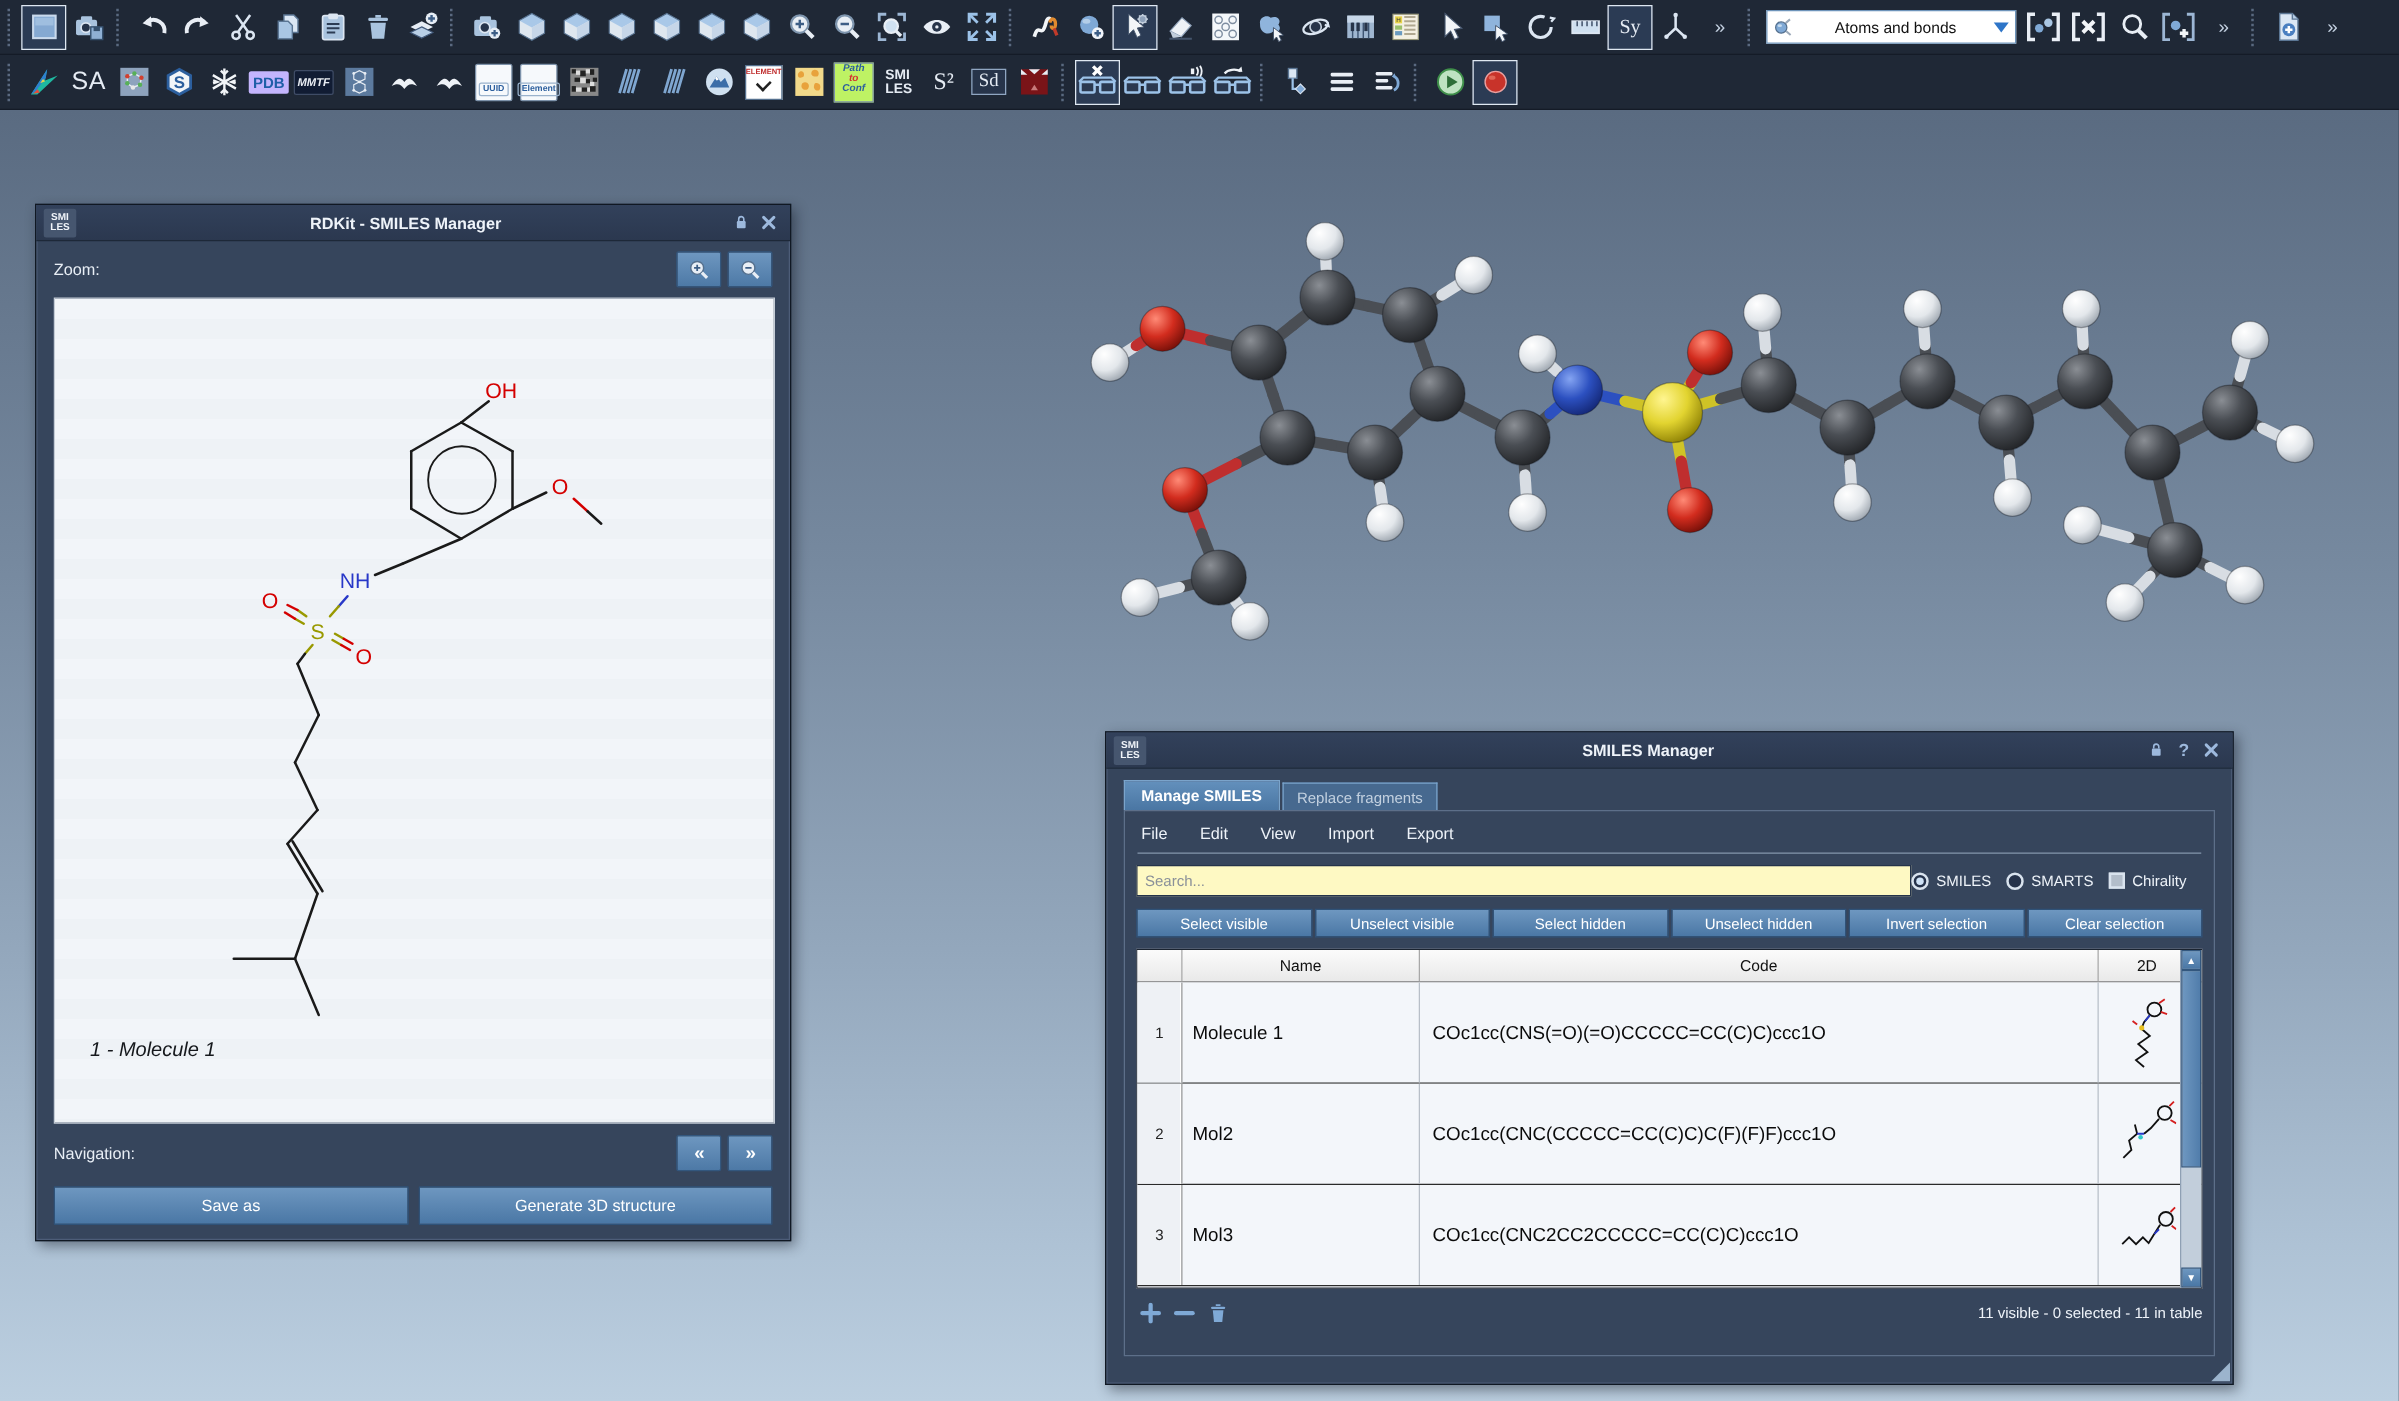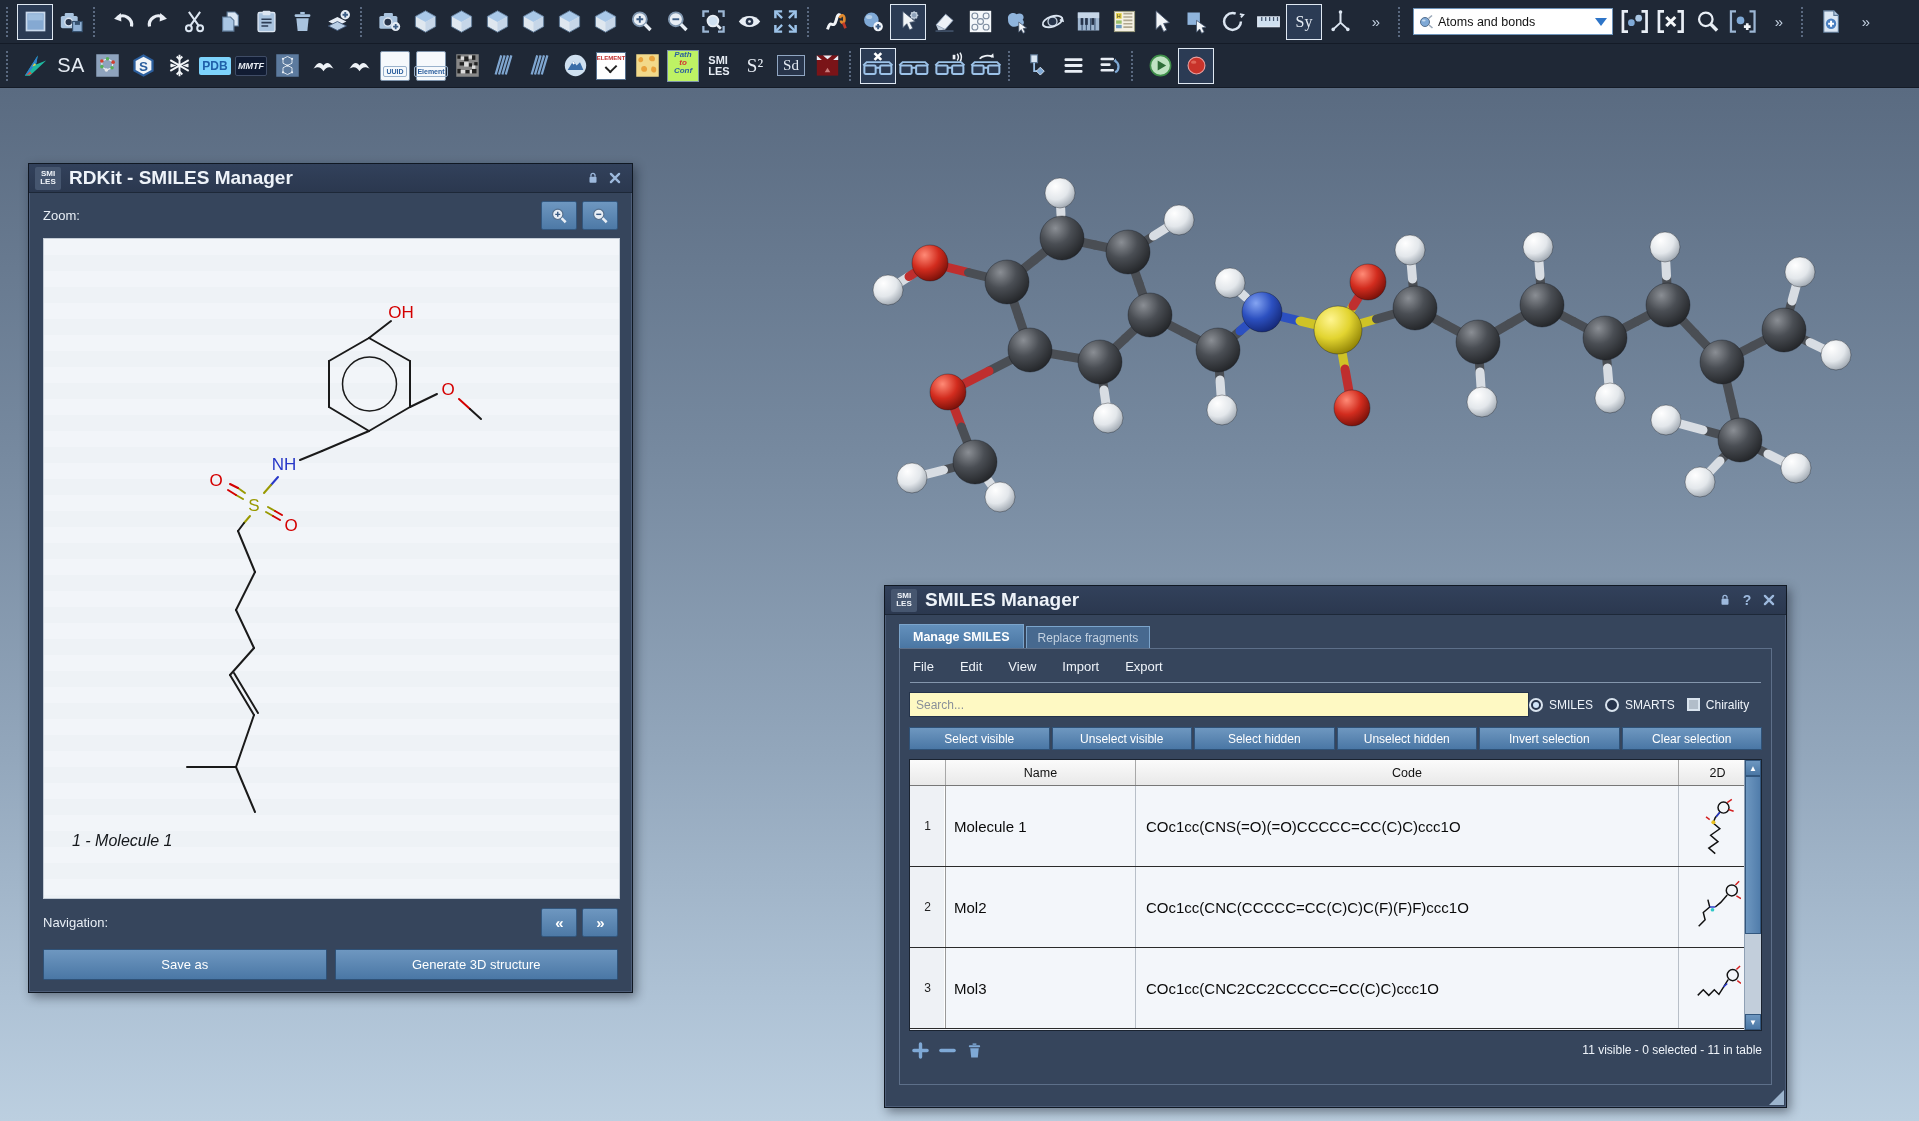--- a/index.html
+++ b/index.html
@@ -15,54 +15,54 @@
     background:transparent;border:1px solid transparent;cursor:default;}
   .tbtn svg{height:27px;width:auto;display:block;}
   .tbtn.sel{border:1px solid #dfe8f2;background:#2b3b54;}
   .tlabel{color:#e6ecf4;font-size:13px;white-space:nowrap;}
   .c-sa .tlabel{font-size:20px;letter-spacing:.5px;}
   .c-sy .tlabel{font-family:"Liberation Serif",serif;font-size:16px;}
   .c-s2 .tlabel{font-family:"Liberation Serif",serif;font-size:19px;}
   .c-sd .tlabel{font-family:"Liberation Serif",serif;font-size:15px;border:1px solid #90a6c2;padding:1px 5px;background:#27344a;}
   .c-chev .tlabel{font-size:15px;color:#c4d1e1;}
   .badge{border-radius:2px;font-weight:bold;white-space:nowrap;}
-  .badge.pdb{background:#7dd3fc;color:#1f5fa8;font-size:12px;padding:2px 3px;}
+  .badge.pdb{background:#c4b5fd;color:#1f5fa8;font-size:12px;padding:2px 3px;}
   .badge.mmtf{background:#111c33;color:#e8ecf2;font-style:italic;font-size:9px;padding:4px 2px;border:1px solid #3f4c66;}
   .twoline{display:flex;flex-direction:column;line-height:1;}
   .twoline i{font-style:normal;font-weight:bold;color:#e6ecf4;font-size:11px;}
   .doclbl{background:#f6f9fc;border:1px solid #7d92aa;border-radius:2px;width:30px;height:30px;
     display:flex;align-items:flex-end;justify-content:center;padding-bottom:3px;}
   .doclbl u{text-decoration:none;color:#2c5f9e;font-size:7px;font-weight:bold;border:1px solid #9ab2cc;padding:1px 2px;border-radius:2px;}
   .elembox{background:#fff;border:1px solid #55708e;width:30px;height:28px;display:flex;flex-direction:column;align-items:center;}
   .elembox i{font-style:normal;color:#c03030;font-size:6px;font-weight:bold;margin-top:2px;}
   .elembox b{width:10px;height:8px;border-left:2px solid #222;border-bottom:2px solid #222;transform:rotate(-45deg);margin-top:2px;}
   .pathconf{background:#bef264;border:1px solid #7d92aa;width:32px;height:32px;display:flex;flex-direction:column;align-items:center;line-height:1.05;}
   .pathconf i{font-style:italic;font-weight:bold;font-size:8px;}
   .pathconf .p1,.pathconf .p3{color:#2c5f9e;}
   .pathconf .p2{color:#d43030;}
   .combo{height:27px;width:200px;background:#fff;border:1px solid #6e94ba;display:flex;align-items:center;
-    margin:0 4px;flex:none;}
+    margin:0 4px;flex:none;text-align:center;}
   .combo-ico{margin:0 4px 0 4px;display:flex;}
   .combo-ico svg{width:16px;height:16px;}
   .combo-val{flex:1;font-size:12.5px;color:#111;}
   .combo-arrow{width:0;height:0;border-left:6px solid transparent;border-right:6px solid transparent;
     border-top:8px solid #2e75c8;margin-right:5px;}
   
   .viewport{position:absolute;top:88px;left:0;width:1919px;height:1033px;
     background:linear-gradient(180deg,#5a6b81 0%,#76899f 35%,#93a7bc 65%,#aec2d5 88%,#bccfe0 100%);}
   .mol3d{position:absolute;top:0;left:0;}
   
   .panel{position:absolute;background:#36455c;border:1px solid #101823;
     box-shadow:0 0 0 1px #4d5d78 inset, 3px 4px 10px rgba(10,16,26,.45);}
   .ptitle{height:29px;display:flex;align-items:center;padding:0 8px 0 6px;
     background:linear-gradient(180deg,#32415b,#2b384f);border-bottom:1px solid #1d2838;}
   .smiles-ico{width:26px;height:23px;background:#46566f;border-radius:2px;display:flex;flex-direction:column;
     align-items:center;justify-content:center;line-height:1;flex:none;}
   .smiles-ico i{font-style:normal;font-weight:bold;color:#f0f4f9;font-size:8px;}
-  .ptext{color:#eef3f9;font-size:19px;font-weight:bold;margin-left:8px;flex:1;}
+  .ptext{color:#eef3f9;font-size:13px;font-weight:bold;margin-left:8px;flex:1;text-align:center;}
   .wbtn{color:#9db9dd;display:flex;align-items:center;justify-content:center;width:18px;height:18px;margin-left:4px;}
   .wbtn svg{width:14px;height:14px;}
   .wbtn.help{font-weight:bold;font-size:14px;}
   .lbl{color:#e8eef5;font-size:13px;}
   .sq-btn{width:36px;height:29px;display:flex;align-items:center;justify-content:center;
     background:linear-gradient(180deg,#6e97c0,#4d79a6);border:1px solid #33577e;border-radius:2px;margin-left:5px;}
   .sq-btn svg{width:20px;height:20px;}
   .sq-btn .gl{color:#fff;font-size:15px;font-weight:bold;letter-spacing:-1px;}
   .bigbtn{height:31px;background:linear-gradient(180deg,#6e97c0,#4a77a5);border:1px solid #2f5278;
     color:#fff;font-size:13px;font-family:"Liberation Sans",sans-serif;border-radius:1px;}

